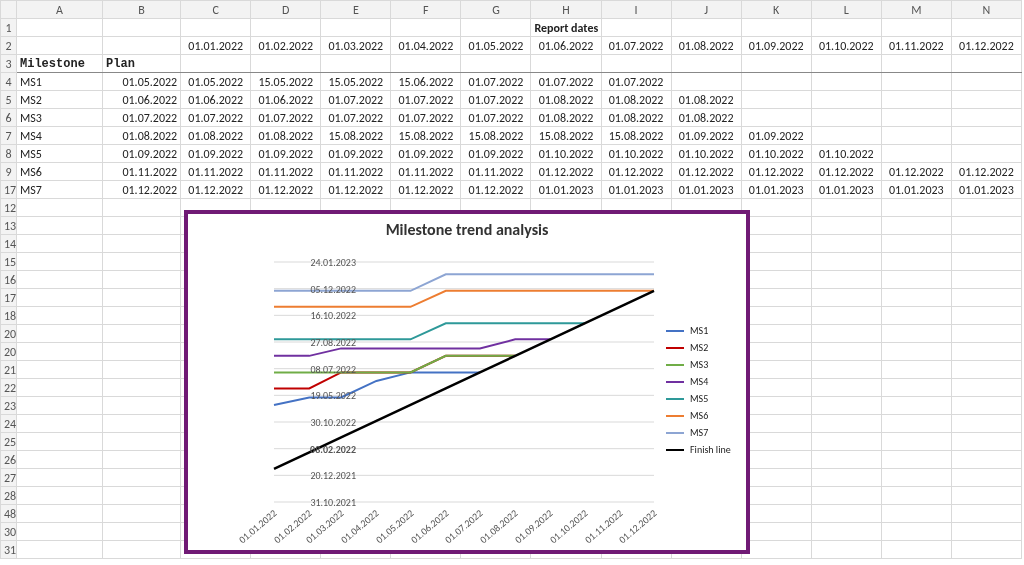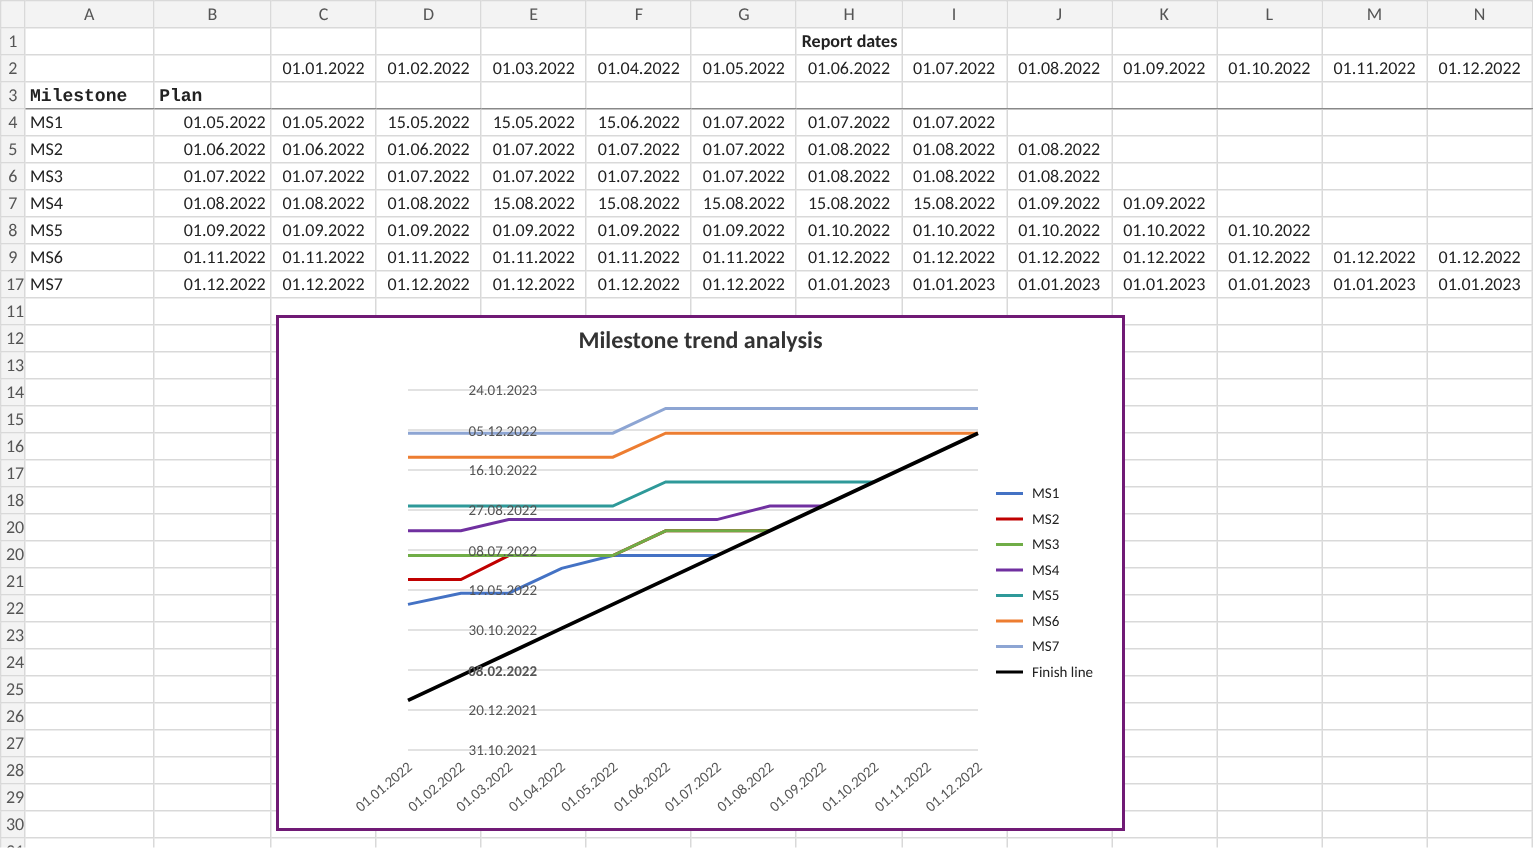--- a/index.html
+++ b/index.html
@@ -51,21 +51,21 @@
   col.cC, col.cD, col.cE, col.cF, col.cG, col.cH,
   col.cI, col.cJ, col.cK, col.cL, col.cM, col.cN { width:70px; }
 
   
   .chart-wrap {
     position: absolute;
     left: 184px;
     top: 210px;
     width: 566px;
     height: 344px;
-    border: 2px solid #701a75;
+    border: 4px solid #701a75;
     background: #fff;
     box-sizing: border-box;
   }
   .chart-title {
     text-align: center;
     font-size: 16px;
     font-weight: 700;
     margin-top: 6px;
     color: #333;
   }
@@ -322,37 +322,20 @@
           <td class="center">01.12.2022</td>
           <td class="center">01.01.2023</td>
           <td class="center">01.01.2023</td>
           <td class="center">01.01.2023</td>
           <td class="center">01.01.2023</td>
           <td class="center">01.01.2023</td>
           <td class="center">01.01.2023</td>
           <td class="center">01.01.2023</td>
         </tr>
         <tr>
-          <th class="rowhdr">11</th>
-          <td></td>
-          <td></td>
-          <td></td>
-          <td></td>
-          <td></td>
-          <td></td>
-          <td></td>
-          <td></td>
-          <td></td>
-          <td></td>
-          <td></td>
-          <td></td>
-          <td></td>
-          <td></td>
-        </tr>
-        <tr>
           <th class="rowhdr">12</th>
           <td></td>
           <td></td>
           <td></td>
           <td></td>
           <td></td>
           <td></td>
           <td></td>
           <td></td>
           <td></td>
@@ -628,21 +611,21 @@
           <td></td>
           <td></td>
           <td></td>
           <td></td>
           <td></td>
           <td></td>
           <td></td>
           <td></td>
         </tr>
         <tr>
-          <th class="rowhdr">29</th>
+          <th class="rowhdr">48</th>
           <td></td>
           <td></td>
           <td></td>
           <td></td>
           <td></td>
           <td></td>
           <td></td>
           <td></td>
           <td></td>
           <td></td>

